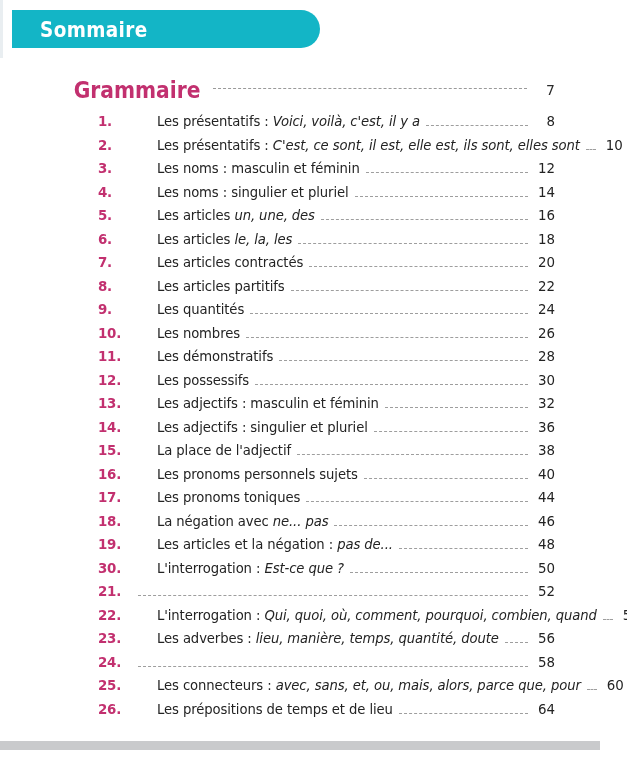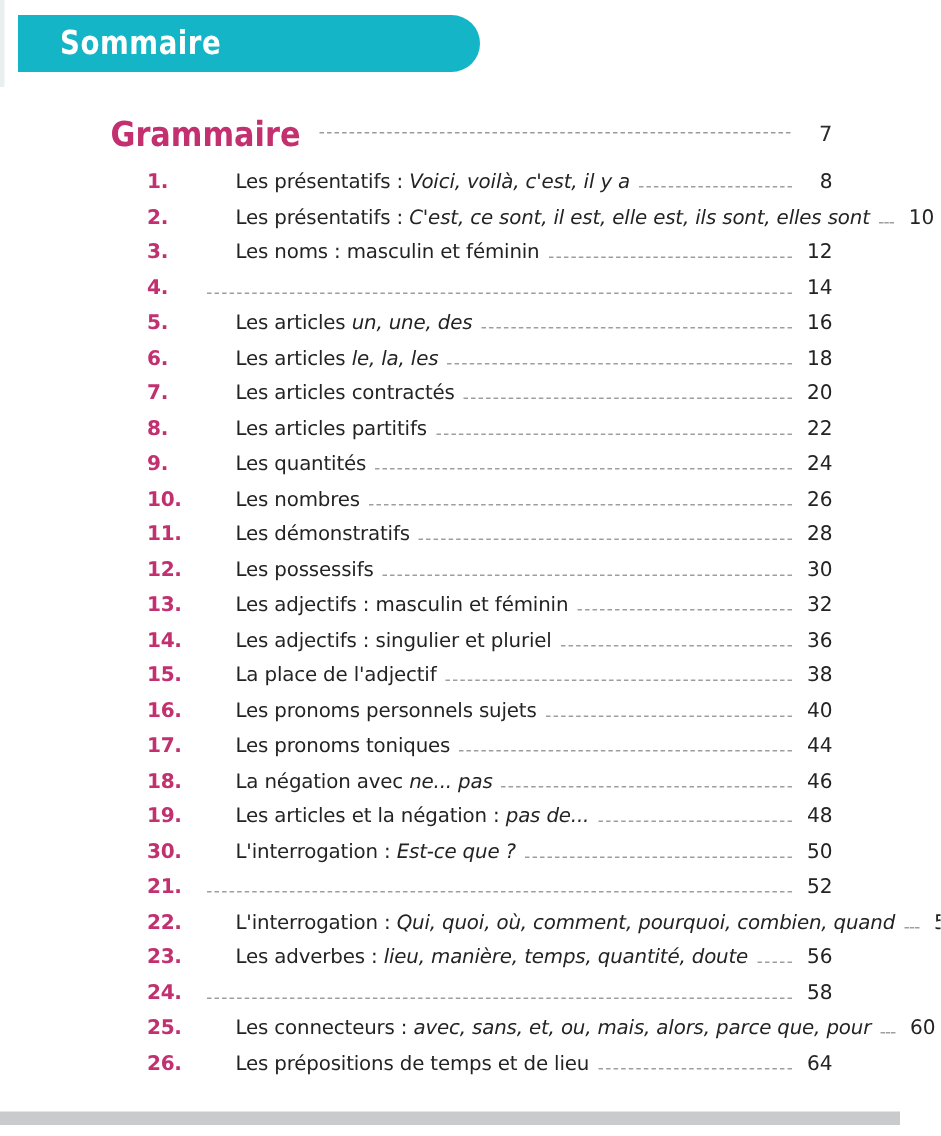--- a/index.html
+++ b/index.html
@@ -187,20 +187,21 @@
           <span class="toc-page">10</span>
         </li>
         <li class="toc-item">
           <span class="toc-num">3.</span>
           <span class="toc-label"><span>Les noms : masculin et féminin</span></span>
           <span class="toc-leader"></span>
           <span class="toc-page">12</span>
         </li>
         <li class="toc-item">
           <span class="toc-num">4.</span>
+          <span class="toc-label"><span>Les noms : singulier et pluriel</span></span>
           <span class="toc-leader"></span>
           <span class="toc-page">14</span>
         </li>
         <li class="toc-item">
           <span class="toc-num">5.</span>
           <span class="toc-label"><span>Les articles </span><i>un, une, des</i></span>
           <span class="toc-leader"></span>
           <span class="toc-page">16</span>
         </li>
         <li class="toc-item">

